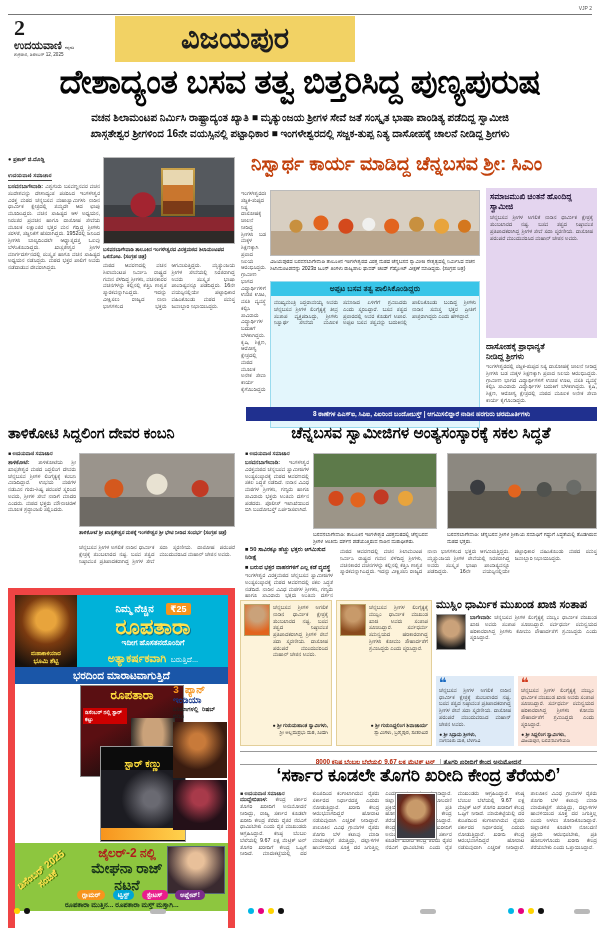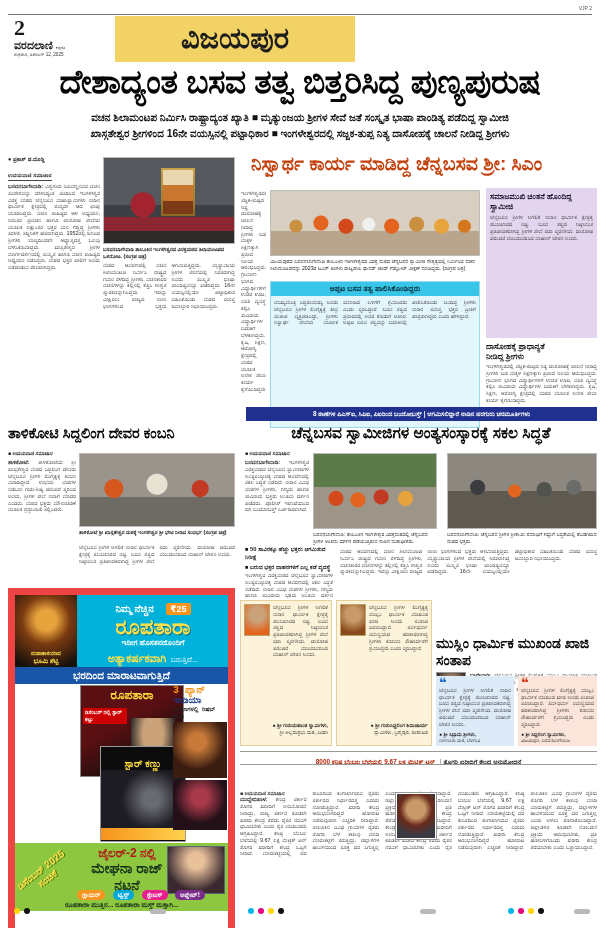--- a/index.html
+++ b/index.html
@@ -28,21 +28,21 @@
 </head>
 <body>
 
 <div id="page">
 
   <div class="abs" style="left:8px;right:8px;top:14px;border-top:1px solid #777;"></div>
   <div class="abs" style="right:8px;top:5px;font-size:5px;color:#555;">VJP 2</div>
 
   <div class="abs" style="left:14px;top:17px;width:100px;">
     <div style="font-family:'Liberation Serif',serif;font-size:22px;font-weight:bold;line-height:1;">2</div>
-    <div style="font-size:11px;font-weight:bold;line-height:1.1;"><span>ವರದಲಾಣಿ</span> <span style="font-size:4px;font-weight:normal;">ಕನ್ನಡತಿ</span></div>
+    <div style="font-size:11px;font-weight:bold;line-height:1.1;"><span>ಉದಯವಾಣಿ</span> <span style="font-size:4px;font-weight:normal;">ಕನ್ನಡತಿ</span></div>
     <div style="font-size:4.6px;color:#333;margin-top:1px;">ಶುಕ್ರವಾರ, ಡಿಸೆಂಬರ್ 12, 2025</div>
   </div>
 
   <div class="abs" style="left:115px;top:16px;width:240px;height:46px;background:var(--edition_box);display:flex;align-items:center;justify-content:center;">
     <span style="font-size:29px;font-weight:bold;color:#1d1d1d;">ವಿಜಯಪುರ</span>
   </div>
 
   <div class="abs" style="left:4px;right:4px;top:64px;text-align:center;font-size:33px;font-weight:bold;color:#050505;letter-spacing:-.5px;line-height:1.1;">ದೇಶಾದ್ಯಂತ ಬಸವ ತತ್ವ ಬಿತ್ತರಿಸಿದ್ದ ಪುಣ್ಯಪುರುಷ</div>
   <div class="abs" style="left:6px;right:6px;top:110px;text-align:center;font-weight:bold;font-size:10.3px;line-height:1.55;color:#111;">
     <div>ವಚನ ಶಿಲಾಮಂಟಪ ನಿರ್ಮಿಸಿ ರಾಷ್ಟ್ರಾದ್ಯಂತ ಖ್ಯಾತಿ  ■  ಮೃತ್ಯುಂಜಯ ಶ್ರೀಗಳ ಸೇವೆ ಜತೆ ಸಂಸ್ಕೃತ ಭಾಷಾ ಪಾಂಡಿತ್ಯ ಪಡೆದಿದ್ದ ಸ್ವಾಮೀಜಿ</div>
@@ -211,21 +211,21 @@
     <div style="font-size:5px;text-align:right;">ಶ್ರೀ ಅಲ್ಲಮಪ್ರಭು ಮಠ, ಸಿಂದಗಿ</div>
   </div>
   <div class="abs" style="left:336px;top:600px;width:96px;height:146px;background:var(--cream);border:1px solid #e3cf9a;padding:3px;">
     <div style="float:left;width:26px;height:32px;margin:0 3px 2px 0;background:radial-gradient(circle at 50% 32%, #c89a6a 0 7px, #8a4a1c 18px);border:1px solid #b8a36a;"></div>
     <div class="bt" style="height:118px;">ಚೆನ್ನಬಸವ ಶ್ರೀಗಳ ಲಿಂಗೈಕ್ಯಕ್ಕೆ ಮುಸ್ಲಿಂ ಧಾರ್ಮಿಕ ಮುಖಂಡ ಖಾಜಿ ಅವರು ಸಂತಾಪ ಸೂಚಿಸಿದ್ದಾರೆ. ಸರ್ವಧರ್ಮ ಸಮನ್ವಯದ ಹರಿಕಾರರಾಗಿದ್ದ ಶ್ರೀಗಳು ಕೋಮು ಸೌಹಾರ್ದತೆಗೆ ಶ್ರಮಿಸಿದ್ದರು ಎಂದು ಸ್ಮರಿಸಿದ್ದಾರೆ.</div>
     <div style="font-size:5.2px;font-weight:bold;text-align:right;">● ಶ್ರೀ ಗುರುಸಿದ್ದಲಿಂಗ ಶಿವಾಚಾರ್ಯ</div>
     <div style="font-size:5px;text-align:right;">ಸ್ವಾಮಿಗಳು, ಬ್ರಹ್ಮಪುರ, ಸಂತಶಿಖರ</div>
   </div>
 
   <div class="abs" style="left:436px;top:598px;width:161px;height:74px;">
-    <div style="font-size:14px;font-weight:bold;color:#050505;margin-top:37px;">ಮುಸ್ಲಿಂ ಧಾರ್ಮಿಕ ಮುಖಂಡ ಖಾಜಿ ಸಂತಾಪ</div>
+    <div style="font-size:11px;font-weight:bold;color:#050505;">ಮುಸ್ಲಿಂ ಧಾರ್ಮಿಕ ಮುಖಂಡ ಖಾಜಿ ಸಂತಾಪ</div>
     <div style="float:left;width:30px;height:36px;margin:3px 4px 0 0;background:radial-gradient(circle at 50% 40%, #caa27a 0 8px, #1a1a1a 20px);border:1px solid #999;"></div>
     <div class="bt" style="margin-top:3px;height:52px;">
       <b>ಬಾಗೇವಾಡಿ:</b> <span>ಚೆನ್ನಬಸವ ಶ್ರೀಗಳ ಲಿಂಗೈಕ್ಯಕ್ಕೆ ಮುಸ್ಲಿಂ ಧಾರ್ಮಿಕ ಮುಖಂಡ ಖಾಜಿ ಅವರು ಸಂತಾಪ ಸೂಚಿಸಿದ್ದಾರೆ. ಸರ್ವಧರ್ಮ ಸಮನ್ವಯದ ಹರಿಕಾರರಾಗಿದ್ದ ಶ್ರೀಗಳು ಕೋಮು ಸೌಹಾರ್ದತೆಗೆ ಶ್ರಮಿಸಿದ್ದರು ಎಂದು ಸ್ಮರಿಸಿದ್ದಾರೆ.</span>
     </div>
   </div>
 
   <div class="abs" style="left:436px;top:676px;width:78px;height:70px;background:var(--quote_blue);padding:3px;">
     <div style="color:#1a6ac0;font-size:13px;font-weight:bold;line-height:.6;">❝</div>
     <div class="bt" style="height:44px;">ಚೆನ್ನಬಸವ ಶ್ರೀಗಳ ಅಗಲಿಕೆ ನಾಡಿನ ಧಾರ್ಮಿಕ ಕ್ಷೇತ್ರಕ್ಕೆ ತುಂಬಲಾರದ ನಷ್ಟ. ಬಸವ ತತ್ವದ ನಿಷ್ಠಾವಂತ ಪ್ರತಿಪಾದಕರಾಗಿದ್ದ ಶ್ರೀಗಳ ಸೇವೆ ಸದಾ ಸ್ಮರಣೀಯ. ದಾಸೋಹ ಪರಂಪರೆ ಮುಂದುವರಿಸಿದ ಮಹಾನ್ ಚೇತನ ಅವರು.</div>
     <div style="font-size:5px;font-weight:bold;">● ಶ್ರೀ ಸಿದ್ರಾಮ ಶ್ರೀಗಳು,</div>
@@ -236,20 +236,21 @@
     <div class="bt" style="height:44px;">ಚೆನ್ನಬಸವ ಶ್ರೀಗಳ ಲಿಂಗೈಕ್ಯಕ್ಕೆ ಮುಸ್ಲಿಂ ಧಾರ್ಮಿಕ ಮುಖಂಡ ಖಾಜಿ ಅವರು ಸಂತಾಪ ಸೂಚಿಸಿದ್ದಾರೆ. ಸರ್ವಧರ್ಮ ಸಮನ್ವಯದ ಹರಿಕಾರರಾಗಿದ್ದ ಶ್ರೀಗಳು ಕೋಮು ಸೌಹಾರ್ದತೆಗೆ ಶ್ರಮಿಸಿದ್ದರು ಎಂದು ಸ್ಮರಿಸಿದ್ದಾರೆ.</div>
     <div style="font-size:5px;font-weight:bold;">● ಶ್ರೀ ಸಿದ್ದಲಿಂಗ ಸ್ವಾಮಿಗಳು,</div>
     <div style="font-size:4.8px;">ವಿಜಯಪುರ, ಬಸವನಬಾಗೇವಾಡಿ</div>
   </div>
 
   <div class="abs" style="left:240px;top:751px;width:357px;height:14px;border-top:1px solid #999;border-bottom:1px solid #999;text-align:center;line-height:13px;overflow:hidden;">
     <span style="font-size:6.4px;font-weight:bold;color:var(--red_text);">8000 ಕನಿಷ್ಠ ಬೆಂಬಲ ಬೆಲೆಯಲ್ಲಿ 9.67 ಲಕ್ಷ ಮೆಟ್ರಿಕ್ ಟನ್</span>
     <span style="color:#777;font-size:7px;"> | </span>
     <span style="font-size:6.4px;font-weight:bold;color:#222;">ತೊಗರಿ ಖರೀದಿಗೆ ಕೇಂದ್ರ ಅನುಮೋದನೆ</span>
   </div>
+  <div class="abs" style="left:240px;top:765px;width:357px;font-size:17.5px;font-weight:bold;color:#050505;text-align:center;">‘ಸರ್ಕಾರ ಕೂಡಲೇ ತೊಗರಿ ಖರೀದಿ ಕೇಂದ್ರ ತೆರೆಯಲಿ’</div>
   <div class="abs" style="left:240px;top:790px;width:357px;height:116px;">
     <div class="bt cols5" style="height:116px;">
       <span style="font-weight:bold;font-size:5px;display:block;">■ ಉದಯವಾಣಿ ಸಮಾಚಾರ</span>
       <b>ಮುದ್ದೇಬಿಹಾಳ:</b> <span>ಕೇಂದ್ರ ಸರ್ಕಾರ ತೊಗರಿ ಖರೀದಿಗೆ ಅನುಮೋದನೆ ನೀಡಿದ್ದು, ರಾಜ್ಯ ಸರ್ಕಾರ ಕೂಡಲೇ ಖರೀದಿ ಕೇಂದ್ರ ತೆರೆದು ರೈತರ ನೆರವಿಗೆ ಧಾವಿಸಬೇಕು ಎಂದು ರೈತ ಮುಖಂಡರು ಆಗ್ರಹಿಸಿದ್ದಾರೆ. ಕನಿಷ್ಠ ಬೆಂಬಲ ಬೆಲೆಯಲ್ಲಿ 9.67 ಲಕ್ಷ ಮೆಟ್ರಿಕ್ ಟನ್ ತೊಗರಿ ಖರೀದಿಗೆ ಕೇಂದ್ರ ಒಪ್ಪಿಗೆ ನೀಡಿದೆ. ಮಾರುಕಟ್ಟೆಯಲ್ಲಿ ದರ ಕುಸಿತದಿಂದ ಕಂಗಾಲಾಗಿರುವ ರೈತರು ಸರ್ಕಾರದ ನಿರ್ಧಾರದತ್ತ ಎದುರು ನೋಡುತ್ತಿದ್ದಾರೆ. ಖರೀದಿ ಕೇಂದ್ರ ಆರಂಭವಾಗದಿದ್ದರೆ ಹೋರಾಟ ನಡೆಸುವುದಾಗಿ ಎಚ್ಚರಿಕೆ ನೀಡಿದ್ದಾರೆ. ತಾಲೂಕಿನ ವಿವಿಧ ಗ್ರಾಮಗಳ ರೈತರು ತೊಗರಿ ಬೆಳೆ ಕಟಾವು ಮಾಡಿ ಮಾರುಕಟ್ಟೆಗೆ ತರುತ್ತಿದ್ದು, ದಲ್ಲಾಳಿಗಳ ಹಾವಳಿಯಿಂದ ಸೂಕ್ತ ದರ ಸಿಗುತ್ತಿಲ್ಲ ಎಂದು ಅಳಲು ತೋಡಿಕೊಂಡಿದ್ದಾರೆ. ಜಿಲ್ಲಾಡಳಿತ ಕೂಡಲೇ ನೋಂದಣಿ ಪ್ರಕ್ರಿಯೆ ಆರಂಭಿಸಬೇಕು, ಪ್ರತಿ ಹೋಬಳಿಗೊಂದು ಖರೀದಿ ಕೇಂದ್ರ ತೆರೆಯಬೇಕು ಎಂದು ಒತ್ತಾಯಿಸಿದ್ದಾರೆ.</span> <span>ಕೇಂದ್ರ ಸರ್ಕಾರ ತೊಗರಿ ಖರೀದಿಗೆ ಅನುಮೋದನೆ ನೀಡಿದ್ದು, ರಾಜ್ಯ ಸರ್ಕಾರ ಕೂಡಲೇ ಖರೀದಿ ಕೇಂದ್ರ ತೆರೆದು ರೈತರ ನೆರವಿಗೆ ಧಾವಿಸಬೇಕು ಎಂದು ರೈತ ಮುಖಂಡರು ಆಗ್ರಹಿಸಿದ್ದಾರೆ. ಕನಿಷ್ಠ ಬೆಂಬಲ ಬೆಲೆಯಲ್ಲಿ 9.67 ಲಕ್ಷ ಮೆಟ್ರಿಕ್ ಟನ್ ತೊಗರಿ ಖರೀದಿಗೆ ಕೇಂದ್ರ ಒಪ್ಪಿಗೆ ನೀಡಿದೆ. ಮಾರುಕಟ್ಟೆಯಲ್ಲಿ ದರ ಕುಸಿತದಿಂದ ಕಂಗಾಲಾಗಿರುವ ರೈತರು ಸರ್ಕಾರದ ನಿರ್ಧಾರದತ್ತ ಎದುರು ನೋಡುತ್ತಿದ್ದಾರೆ. ಖರೀದಿ ಕೇಂದ್ರ ಆರಂಭವಾಗದಿದ್ದರೆ ಹೋರಾಟ ನಡೆಸುವುದಾಗಿ ಎಚ್ಚರಿಕೆ ನೀಡಿದ್ದಾರೆ. ತಾಲೂಕಿನ ವಿವಿಧ ಗ್ರಾಮಗಳ ರೈತರು ತೊಗರಿ ಬೆಳೆ ಕಟಾವು ಮಾಡಿ ಮಾರುಕಟ್ಟೆಗೆ ತರುತ್ತಿದ್ದು, ದಲ್ಲಾಳಿಗಳ ಹಾವಳಿಯಿಂದ ಸೂಕ್ತ ದರ ಸಿಗುತ್ತಿಲ್ಲ ಎಂದು ಅಳಲು ತೋಡಿಕೊಂಡಿದ್ದಾರೆ. ಜಿಲ್ಲಾಡಳಿತ ಕೂಡಲೇ ನೋಂದಣಿ ಪ್ರಕ್ರಿಯೆ ಆರಂಭಿಸಬೇಕು, ಪ್ರತಿ ಹೋಬಳಿಗೊಂದು ಖರೀದಿ ಕೇಂದ್ರ ತೆರೆಯಬೇಕು ಎಂದು ಒತ್ತಾಯಿಸಿದ್ದಾರೆ.</span>
     </div>
     <div style="position:absolute;left:155px;top:2px;width:42px;height:48px;background:#fff;border:1px solid #999;padding:1px;">
       <div style="width:100%;height:100%;background:radial-gradient(circle at 50% 35%, #c89a6a 0 9px, #6a2a1c 16px, #3a3a42 26px);"></div>
     </div>
   </div>
 

